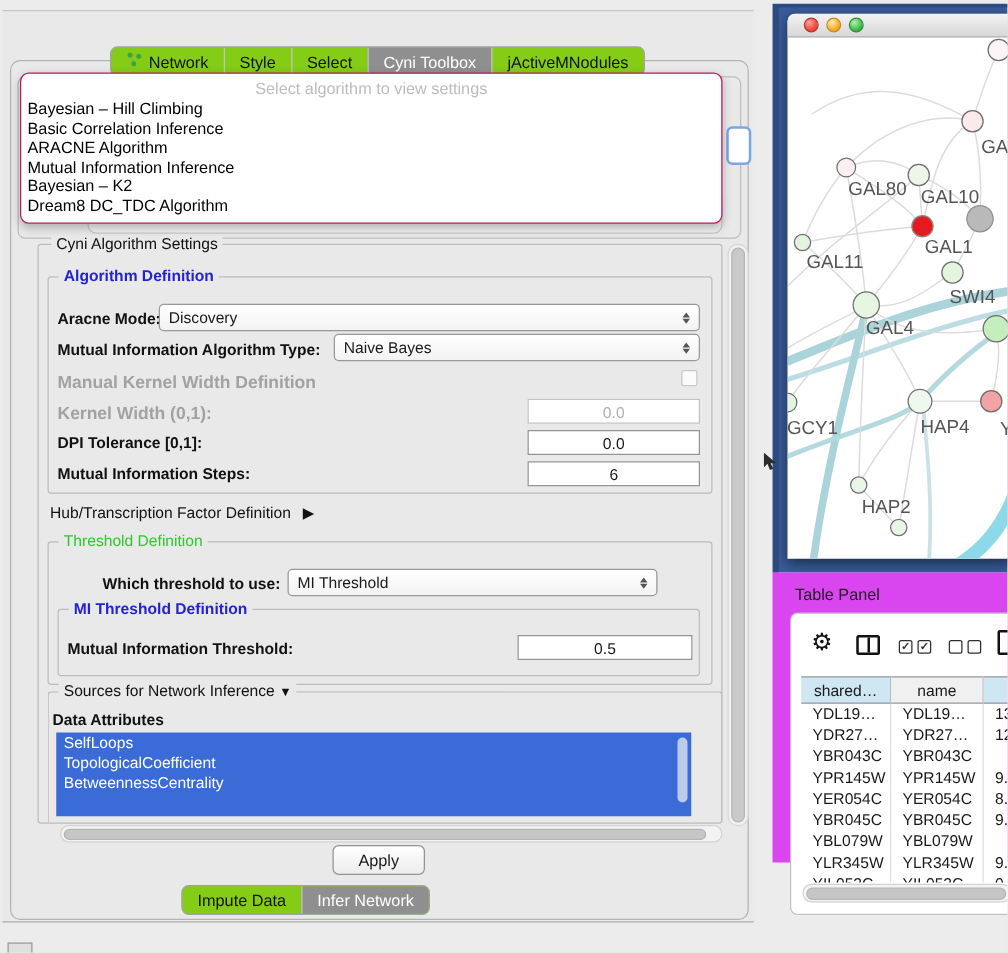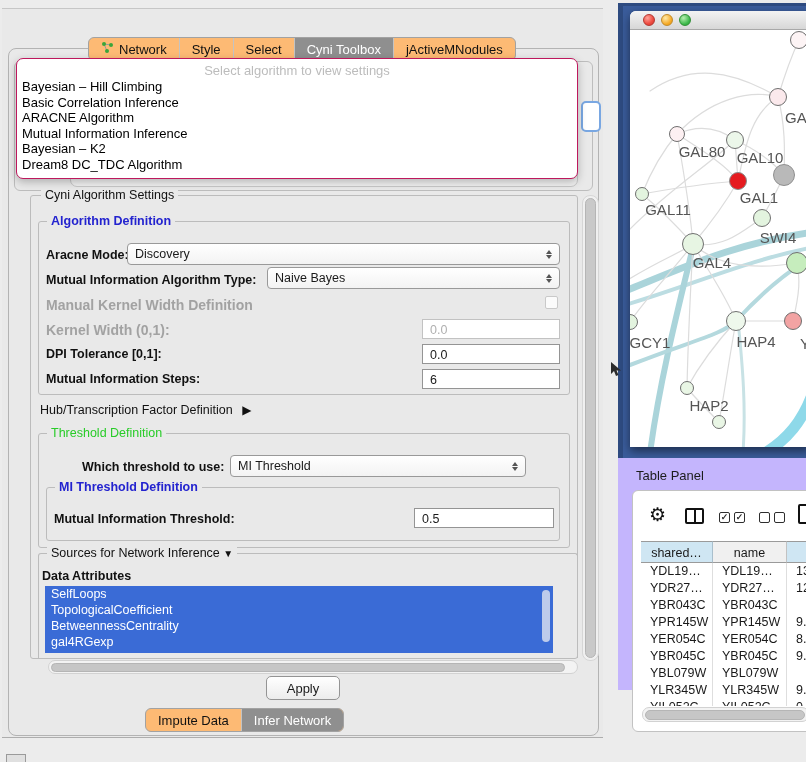--- a/index.html
+++ b/index.html
@@ -10,21 +10,21 @@
   .cp-window{left:2px;top:8px;width:601px;height:728px;background:#e9e9e9;
              border-top:1px solid #c6c6c6;border-bottom:1px solid #adadad;}
   .cp-titlebar{left:0;top:0;width:601px;height:22px;background:linear-gradient(#efefef,#dcdcdc);
                border-bottom:1px solid #b5b5b5;}
   .cp-title{left:8px;top:3px;font-size:13px;color:#1c1c1c}
   .float-btn{left:558px;top:6px;width:9px;height:9px;border:1.5px solid #2b2b2b}
   .close-btn{left:577px;top:2px;font-size:13px;font-weight:bold;color:#111}
   .content-border{left:6px;top:39px;width:589px;height:686px;border:1px solid #b3b3b3;border-radius:8px}
   .inner-box{left:12px;top:52px;width:577px;height:128px;border:1px solid #bdbdbd;border-radius:6px}
   
-  .tabstrip{display:flex;height:22px;background:#fdba74;border:1px solid #a2a2a2;border-radius:6px;
+  .tabstrip{display:flex;height:22px;background:#84cc16;border:1px solid #a2a2a2;border-radius:6px;
             overflow:hidden;font-size:13px;align-items:stretch}
   .tabseg{display:flex;align-items:center;justify-content:center;padding:0 12px;border-left:1px solid #c3c3c3;
           color:#111;white-space:nowrap}
   .tabseg:first-child{border-left:none}
   .tabseg.sel{background:#8f8f8f;color:#fff}
   .top-tabs{left:86px;top:28px}
   .bottom-tabs{left:143px;top:699px}
   
   .popup{left:14px;top:49px;width:560px;height:116px;background:#fff;border:1px solid #be185d;
          border-radius:7px;box-shadow:0 3px 8px rgba(0,0,0,.25);z-index:30;overflow:hidden;padding-top:3px}
@@ -45,21 +45,21 @@
   .blab{font-size:12.5px;font-weight:bold;color:#111;white-space:nowrap}
   .dlab{font-size:14px;font-weight:bold;color:#a2a2a2;white-space:nowrap}
   
   .combo{background:linear-gradient(#ffffff,#f3f3f3);border:1px solid #999;border-radius:4px;
          display:flex;align-items:center;font-size:12.5px;padding:0 7px;height:22px;box-sizing:border-box}
   .stepper{margin-left:auto;display:flex;flex-direction:column;align-items:center;gap:1px}
   .tri-up{width:0;height:0;border-left:3.5px solid transparent;border-right:3.5px solid transparent;
           border-bottom:4.5px solid #555}
   .tri-down{width:0;height:0;border-left:3.5px solid transparent;border-right:3.5px solid transparent;
             border-top:4.5px solid #555}
-  .tinput{border:1px solid #949494;background:#fff;font-size:12.5px;text-align:left;
+  .tinput{border:1px solid #949494;background:#fff;font-size:12.5px;text-align:center;
           padding:0 7px;height:20px;line-height:20px;box-sizing:border-box}
   .tinput.dis{border-color:#c2c2c2;color:#b0b0b0}
   .checkbox{width:13px;height:13px;border:1px solid #c9c9c9;border-radius:2px;background:#fbfbfb;box-sizing:border-box}
   .vscroll{background:#f0f0f0;border:1px solid #d6d6d6;border-radius:8px}
   .vthumb{position:absolute;left:2px;top:2px;right:2px;bottom:2px;background:#c9c9c9;border-radius:6px;border:1px solid #b5b5b5}
   .hscroll{background:#f3f3f3;border:1px solid #d2d2d2;border-radius:7px}
   .hthumb{position:absolute;left:2px;top:1.5px;bottom:1.5px;background:#c6c6c6;border-radius:5px;border:1px solid #b5b5b5}
   .attr-list{background:#3a6bd6;overflow:hidden}
   .attr-item{color:#fff;font-size:12.5px;height:16px;line-height:16px;padding-left:6px}
   .list-thumb{position:absolute;right:3px;top:4px;width:8px;height:52px;background:#d5dcef;border-radius:4px;opacity:.85}
@@ -75,21 +75,21 @@
   .mac-titlebar{left:0;top:0;width:180px;height:18px;background:linear-gradient(#f3f3f3,#d7d7d7);
                 border-bottom:1px solid #a8a8a8}
   .light{width:12px;height:12px;border-radius:50%;top:3px}
   .light.red{background:radial-gradient(circle at 35% 30%,#ffa39a,#ee4b40 60%,#cc3a31);border:1px solid #b23730;box-sizing:border-box}
   .light.yellow{background:radial-gradient(circle at 35% 30%,#ffeaa9,#f5a823 65%,#e09417);border:1px solid #c08a2a;box-sizing:border-box}
   .light.green{background:radial-gradient(circle at 35% 30%,#b8f0b0,#3cb84a 65%,#2fa03c);border:1px solid #2f8f35;box-sizing:border-box}
   .net-canvas{left:0;top:18px;width:180px;height:418px;overflow:hidden}
   .node{position:absolute;border-radius:50%;border:1px solid #6f6f6f;box-sizing:border-box}
   .node-label{position:absolute;font-size:15px;color:#555;transform:translateX(-50%);white-space:nowrap}
   
-  .tp-region{left:618px;top:458px;width:188px;height:232px;background:#c4b5fd}
+  .tp-region{left:618px;top:458px;width:188px;height:232px;background:#d946ef}
   .tp-title{left:18px;top:10px;font-size:13px;color:#1c1c1c}
   .tp-panel{left:14px;top:32px;width:180px;height:240px;background:#fff;border:1px solid #c2c2c2;
             border-radius:6px;overflow:hidden}
   .gear{font-size:19px;color:#111;line-height:19px}
   .split-icon{width:19px;height:16px;border:2px solid #111;border-radius:2px;box-sizing:border-box}
   .split-icon:after{content:"";position:absolute;left:50%;top:0;bottom:0;width:2px;background:#111;margin-left:-1px}
   .cb-icon{width:11px;height:11px;border:1.5px solid #2e2e2e;border-radius:2px;font-size:9px;font-weight:bold;
            line-height:9px;text-align:center;box-sizing:border-box;color:#2e2e2e}
   .doc-icon{width:16px;height:20px;border:2px solid #111;border-radius:2px;box-sizing:border-box}
   .th{position:absolute;top:0;height:22px;line-height:22px;font-size:12.5px;text-align:center;
@@ -211,21 +211,20 @@
     <div class="legend plain">
       <span>Sources for Network Inference</span>
       <span style="font-size:10px">▼</span>
     </div>
   </div>
   <div class="abs blab" style="left:40px;top:560px">Data Attributes</div>
   <div class="abs attr-list" style="left:43px;top:577px;width:508px;height:67px">
     <div class="attr-item">SelfLoops</div>
     <div class="attr-item">TopologicalCoefficient</div>
     <div class="attr-item">BetweennessCentrality</div>
-    <div class="attr-item">gal4RGexp</div>
     <div class="list-thumb"></div>
   </div>
 
   <div class="abs vscroll" style="left:580px;top:186px;width:15px;height:464px">
     <div class="vthumb"></div>
   </div>
   <div class="abs hscroll" style="left:46px;top:651px;width:528px;height:12px">
     <div class="hthumb" style="width:512px"></div>
   </div>
 

